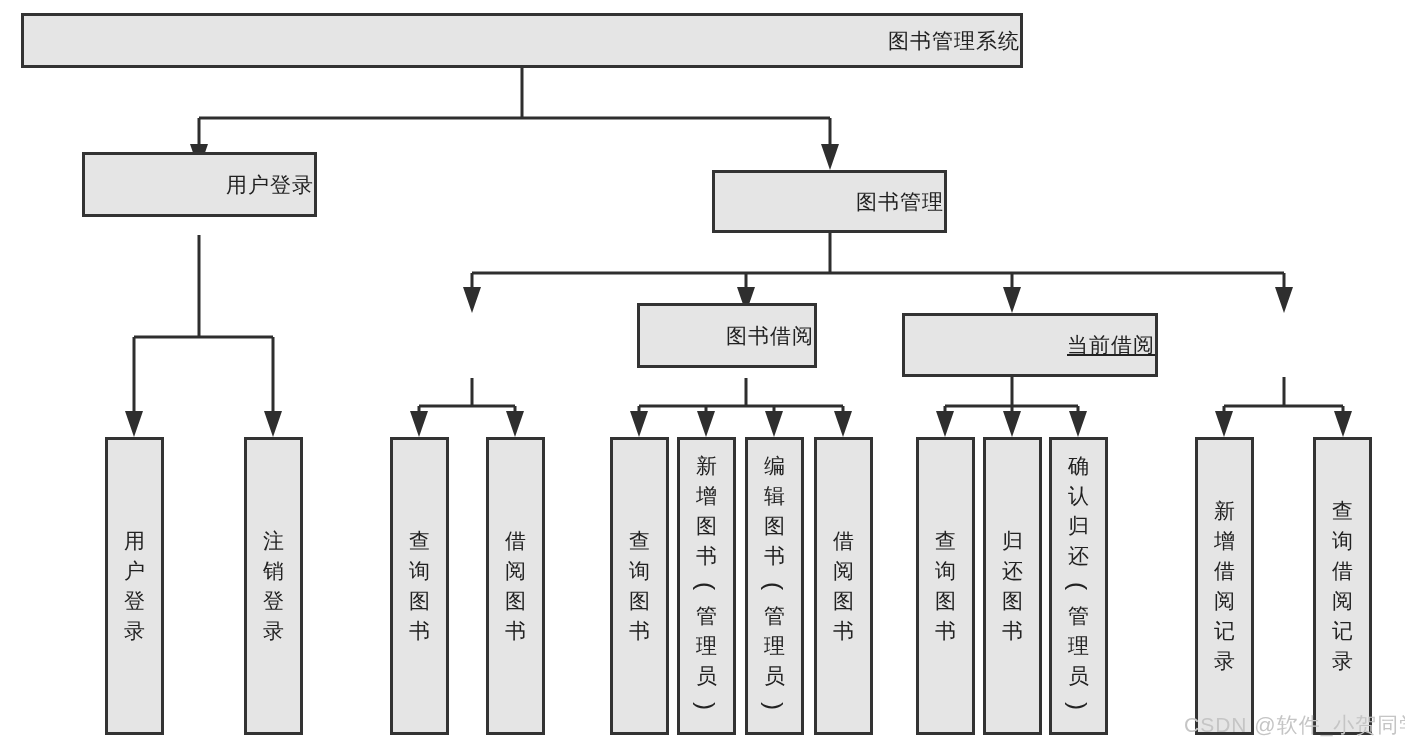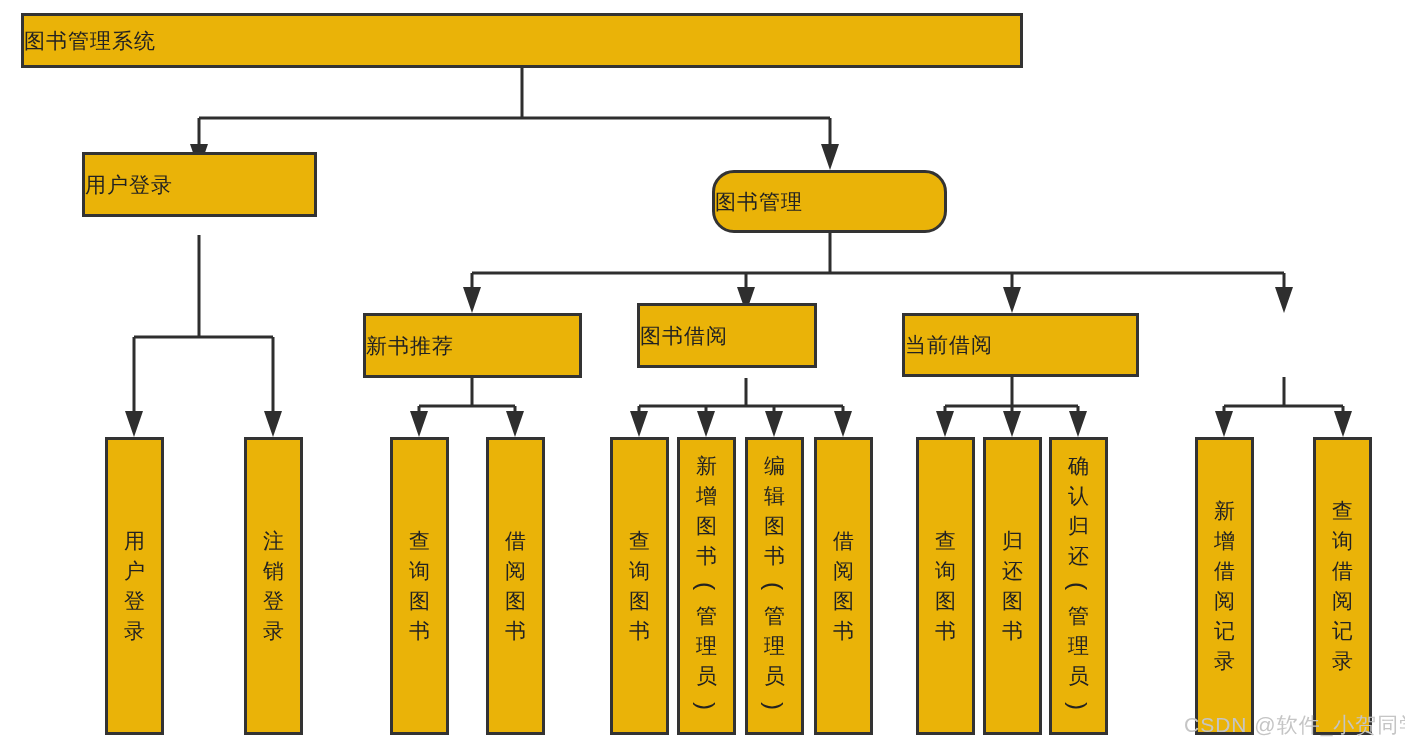--- a/index.html
+++ b/index.html
@@ -10,23 +10,23 @@
     font-family:"Liberation Sans","DejaVu Sans",sans-serif;
     color:#222222;
     overflow:hidden;
   }
   svg.wires{position:absolute;left:0;top:0;z-index:0;}
   .wire{stroke:#2e2e2e;stroke-width:3;fill:none;}
   .arrow{fill:#2e2e2e;stroke:none;}
   .box{
     position:absolute;
     box-sizing:border-box;
-    background:#eab308;
+    background:#e5e5e5;
     border:3px solid #333333;
-    display:flex;align-items:center;justify-content:flex-start;
+    display:flex;align-items:center;justify-content:flex-end;
     z-index:1;
     font-size:21px;
     letter-spacing:1px;
   }
   .hlabel{white-space:nowrap;}
   .leaf{width:59px;top:437px;height:298px;}
   .vlabel{
     display:flex;flex-direction:column;
     align-items:center;justify-content:center;
     width:100%;height:100%;
@@ -85,31 +85,28 @@
     <polygon class="arrow" points="1334,411 1352,411 1343,437"></polygon>
   </svg>
 
   <div class="box" style="left:21px;top:13px;width:1002px;height:55px;">
     <span class="hlabel">图书管理系统</span>
   </div>
 
   <div class="box" style="left:82px;top:152px;width:235px;height:65px;">
     <span class="hlabel">用户登录</span>
   </div>
-  <div class="box" style="left:712px;top:170px;width:235px;height:63px;border-radius:22px;">
+  <div class="box" style="left:712px;top:170px;width:235px;height:63px;">
     <span class="hlabel">图书管理</span>
   </div>
 
-  <div class="box" style="left:363px;top:313px;width:219px;height:65px;">
-    <span class="hlabel">新书推荐</span>
-  </div>
   <div class="box" style="left:637px;top:303px;width:180px;height:65px;">
     <span class="hlabel">图书借阅</span>
   </div>
-  <div class="box" style="left:902px;top:313px;width:237px;height:64px;">
+  <div class="box" style="left:902px;top:313px;width:256px;height:64px;text-decoration:underline;">
     <span class="hlabel">当前借阅</span>
   </div>
 
   <div class="box leaf" style="left:105px;">
     <span class="vlabel">
         <span class="vchar">用</span>
         <span class="vchar">户</span>
         <span class="vchar">登</span>
         <span class="vchar">录</span>
       </span>

